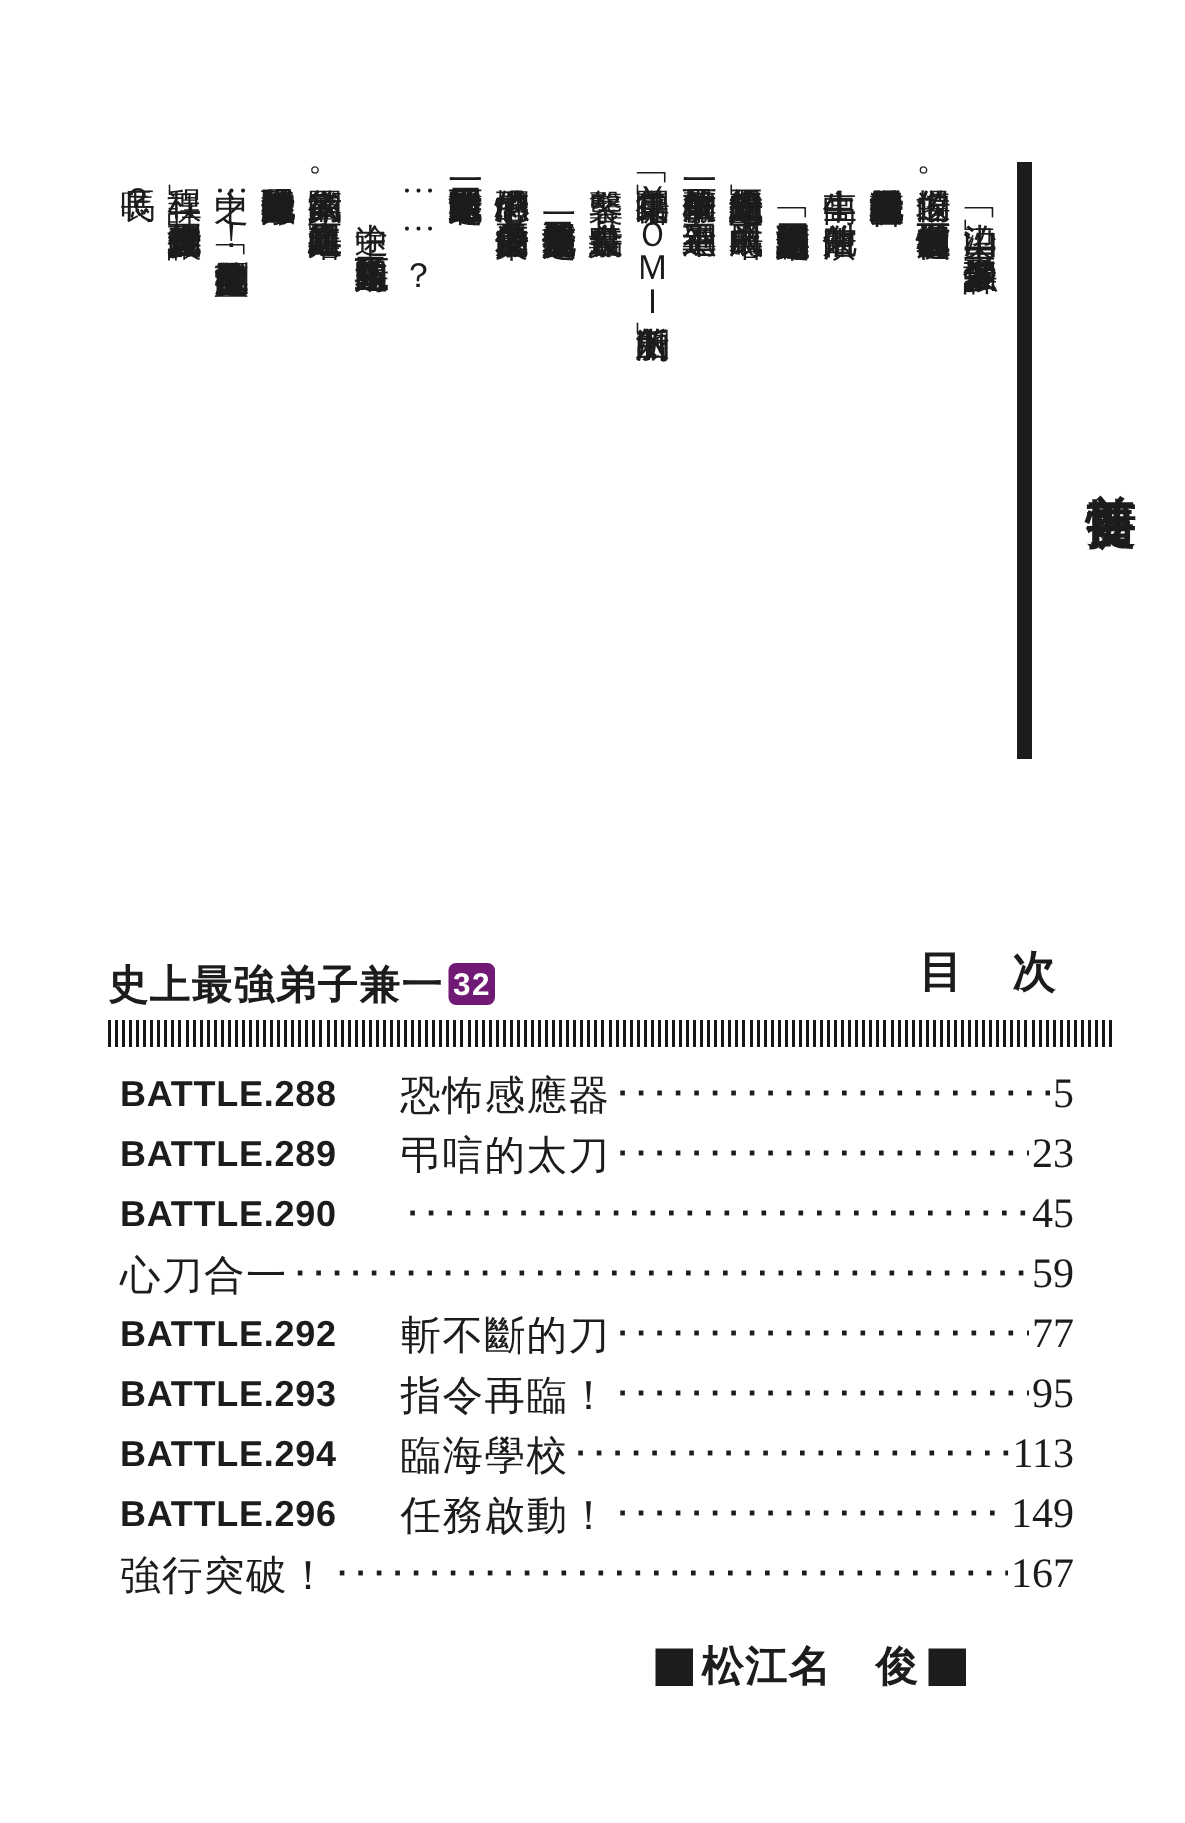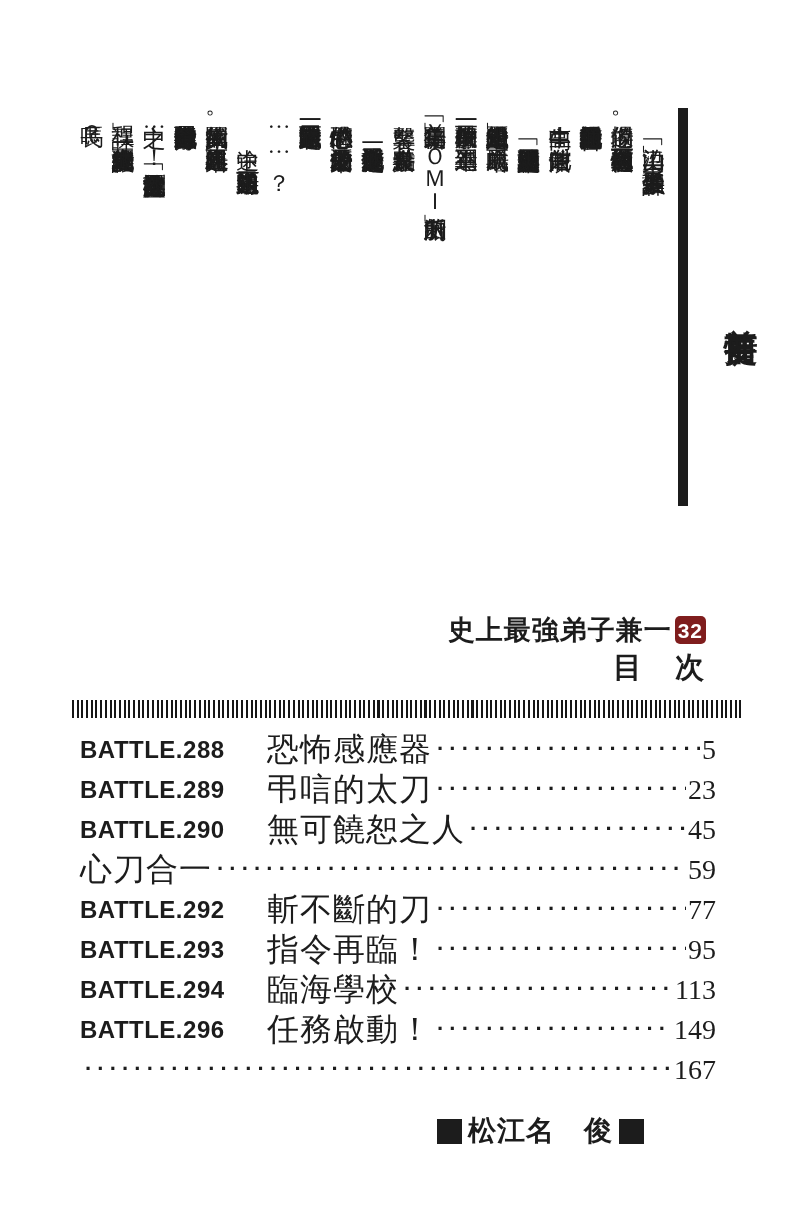--- a/index.html
+++ b/index.html
@@ -56,44 +56,43 @@
     white-space: pre-line;   
   }
 
   
   .toc { margin: 92px 48px 0 72px; }
   .toc-header {
     display: flex;
     justify-content: space-between;
     align-items: flex-end;
     padding-right: 36px;
-    flex-direction: column;
   }
   .series {
     display: flex;
     align-items: center;
     gap: 2px;
     font-size: 27px;
     font-weight: 600;
     letter-spacing: 1px;
   }
   .volume-badge {
     display: inline-block;
-    background: #7f1d1d;
+    background: #701a75;
     color: #ffffff;
     font-family: "Liberation Sans", sans-serif;
     font-weight: bold;
     font-size: 21px;
     line-height: 1;
     padding: 4px 3px 3px;
     border-radius: 5px;
     margin-left: 1px;
   }
   .toc-heading {
-    margin: 0 0 6px 0;
+    margin: 16px 0 6px 0;
     font-size: 29px;
     font-weight: 600;
     letter-spacing: 2px;
   }
   .stripe {
     height: 18px;
     margin-top: 6px;
     background: repeating-linear-gradient(
       to right,
       #161616 0px, #161616 2px,
@@ -102,21 +101,21 @@
   }
   .toc-list { list-style: none; margin: 12px 0 0; padding: 0 26px 0 8px; }
   .toc-row { display: flex; align-items: center; height: 40px; }
   .chapter {
     flex: none;
     width: 187px;
     font-weight: bold;
     font-size: 24px;
     letter-spacing: 0.5px;
   }
-  .chapter-title { flex: none; font-size: 32px; letter-spacing: 1px; font-family: Liberation Mono, monospace; }
+  .chapter-title { flex: none; font-size: 27px; letter-spacing: 1px; font-family: Liberation Mono, monospace; }
   .dots {
     flex: 1;
     overflow: hidden;
     white-space: nowrap;
     align-self: center;
     height: 40px;
     line-height: 38px;
     margin: 0 2px 0 5px;
     font-size: 22px;
     letter-spacing: 5px;
@@ -193,21 +192,20 @@
         <span class="page-num">5</span>
       </li>
       <li class="toc-row">
         <span class="chapter">BATTLE.289</span>
         <span class="chapter-title">弔唁的太刀</span>
         <span class="dots"></span>
         <span class="page-num">23</span>
       </li>
       <li class="toc-row">
         <span class="chapter">BATTLE.290</span>
-        <span class="chapter-title">無可饒恕之人</span>
         <span class="dots"></span>
         <span class="page-num">45</span>
       </li>
       <li class="toc-row">
         <span class="chapter-title">心刀合一</span>
         <span class="dots"></span>
         <span class="page-num">59</span>
       </li>
       <li class="toc-row">
         <span class="chapter">BATTLE.292</span>
@@ -227,20 +225,21 @@
         <span class="dots"></span>
         <span class="page-num">113</span>
       </li>
       <li class="toc-row">
         <span class="chapter">BATTLE.296</span>
         <span class="chapter-title">任務啟動！</span>
         <span class="dots"></span>
         <span class="page-num">149</span>
       </li>
       <li class="toc-row">
+        <span class="chapter-title">強行突破！</span>
         <span class="dots"></span>
         <span class="page-num">167</span>
       </li>
     </ul>
 
     <div class="author-line">
       <span class="sq"></span>
       <span class="author-name">松江名　俊</span>
       <span class="sq"></span>
     </div>

